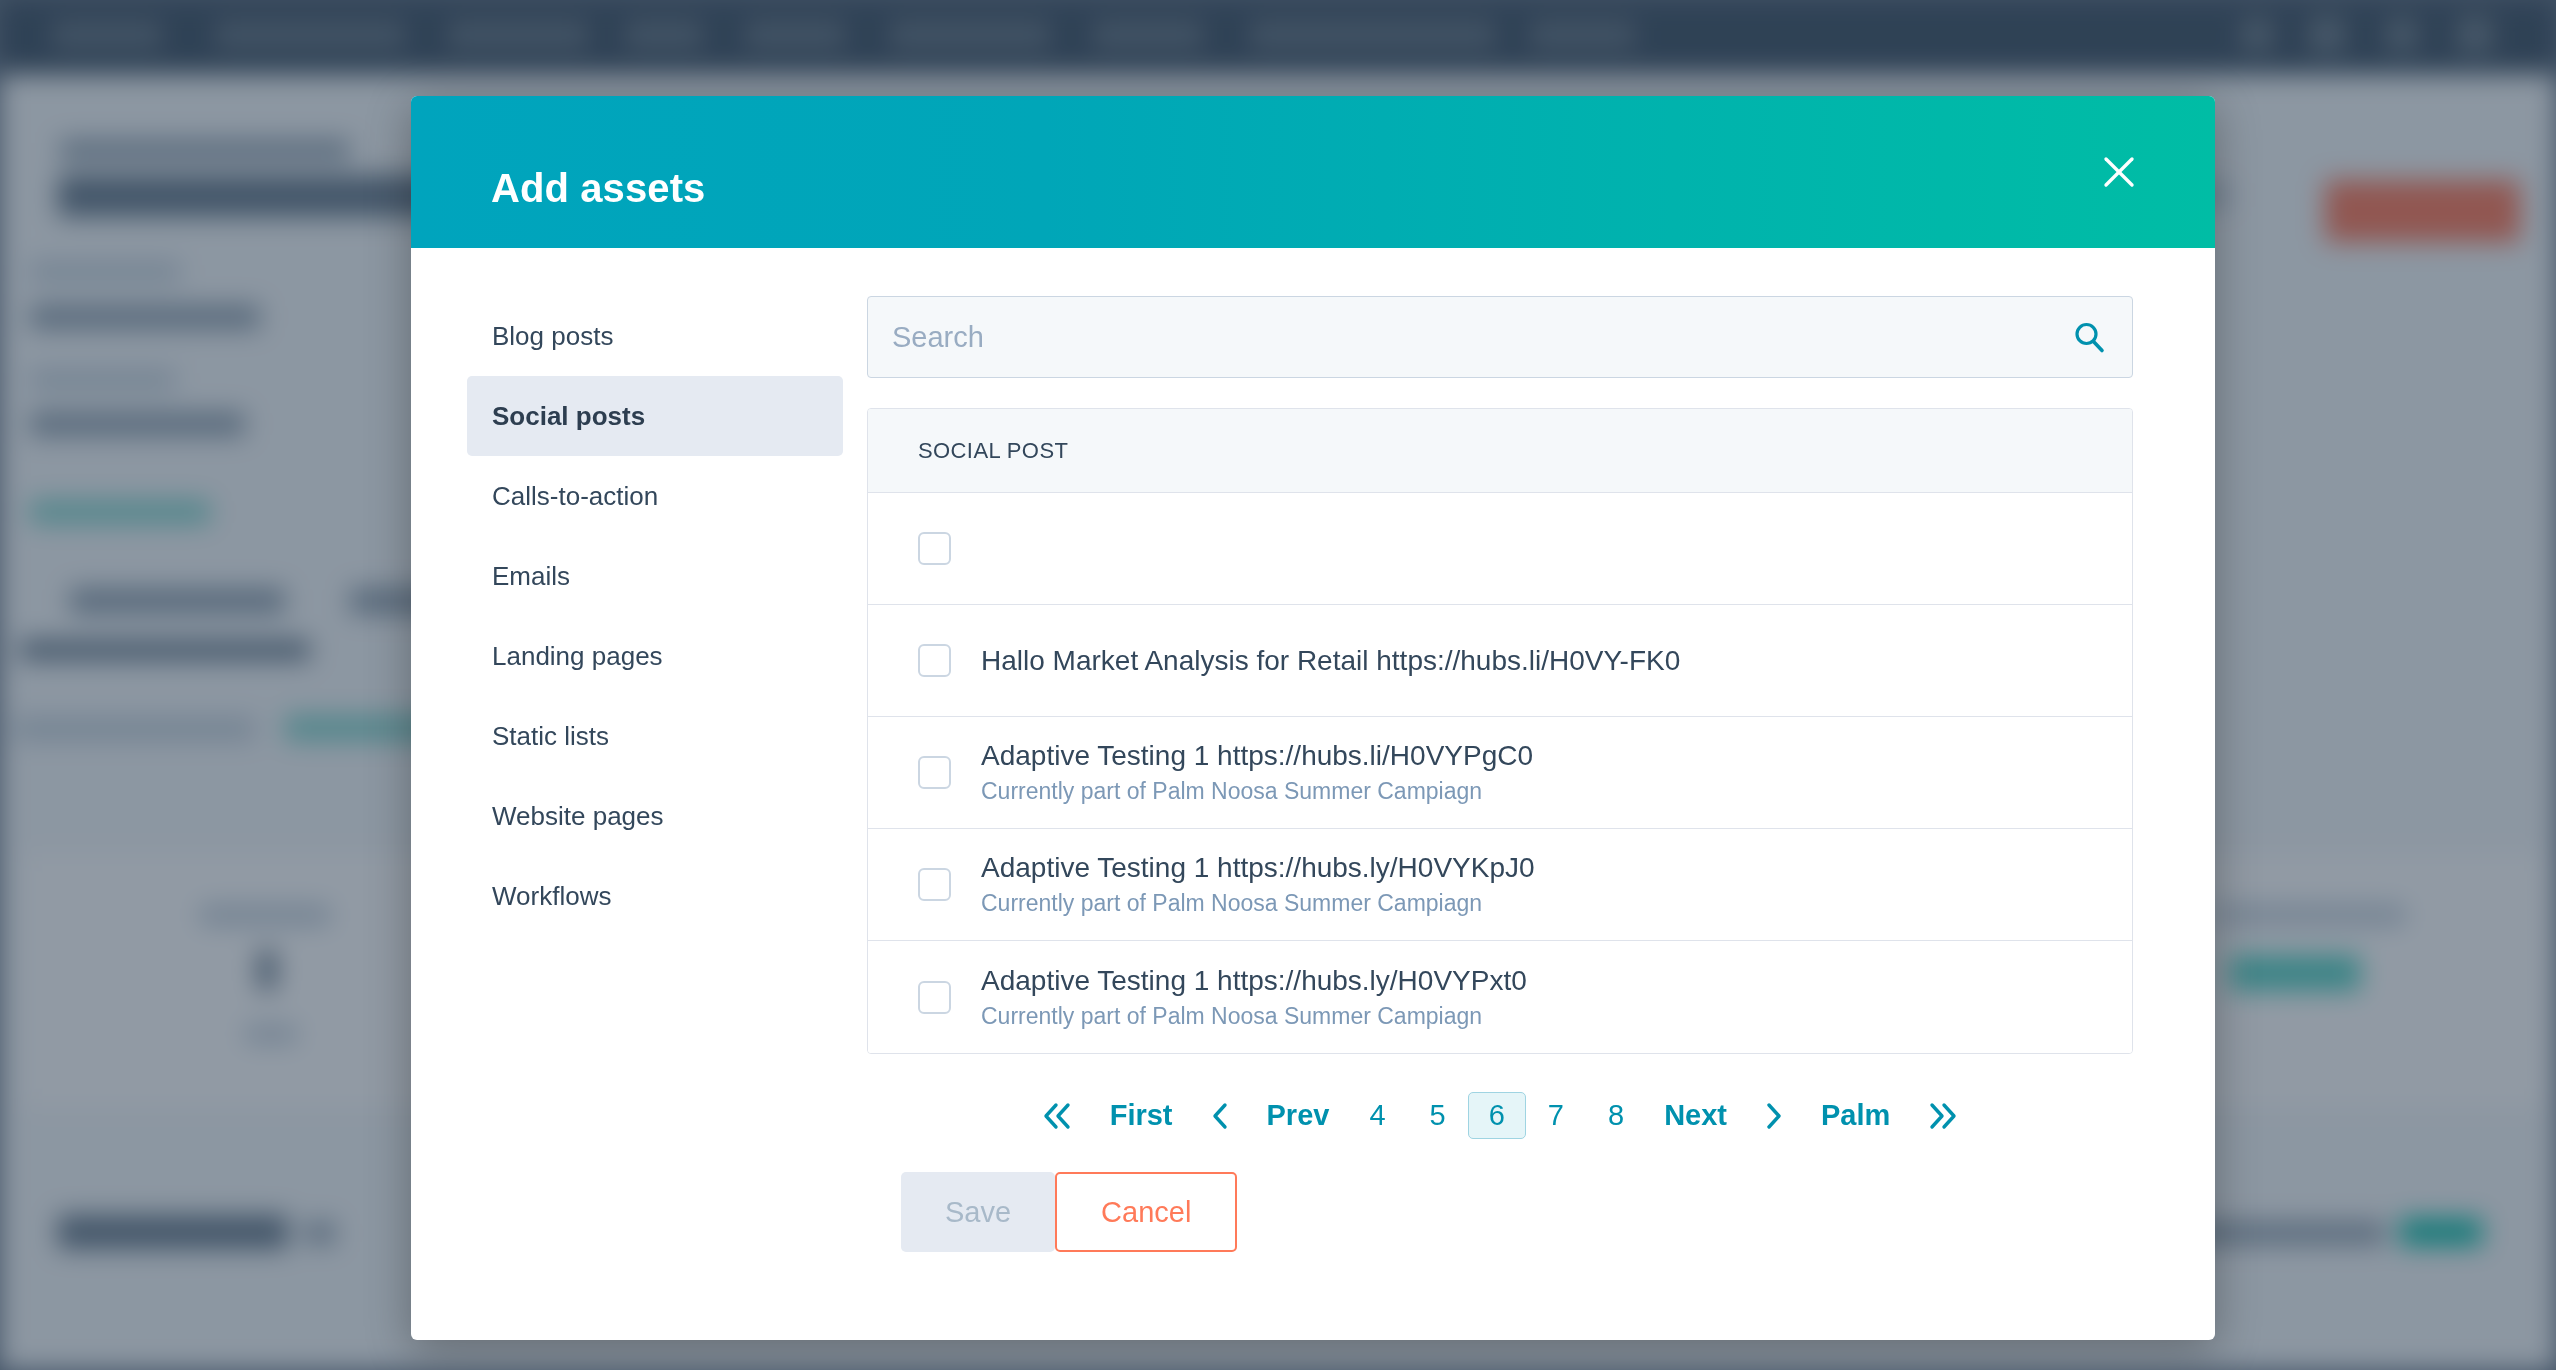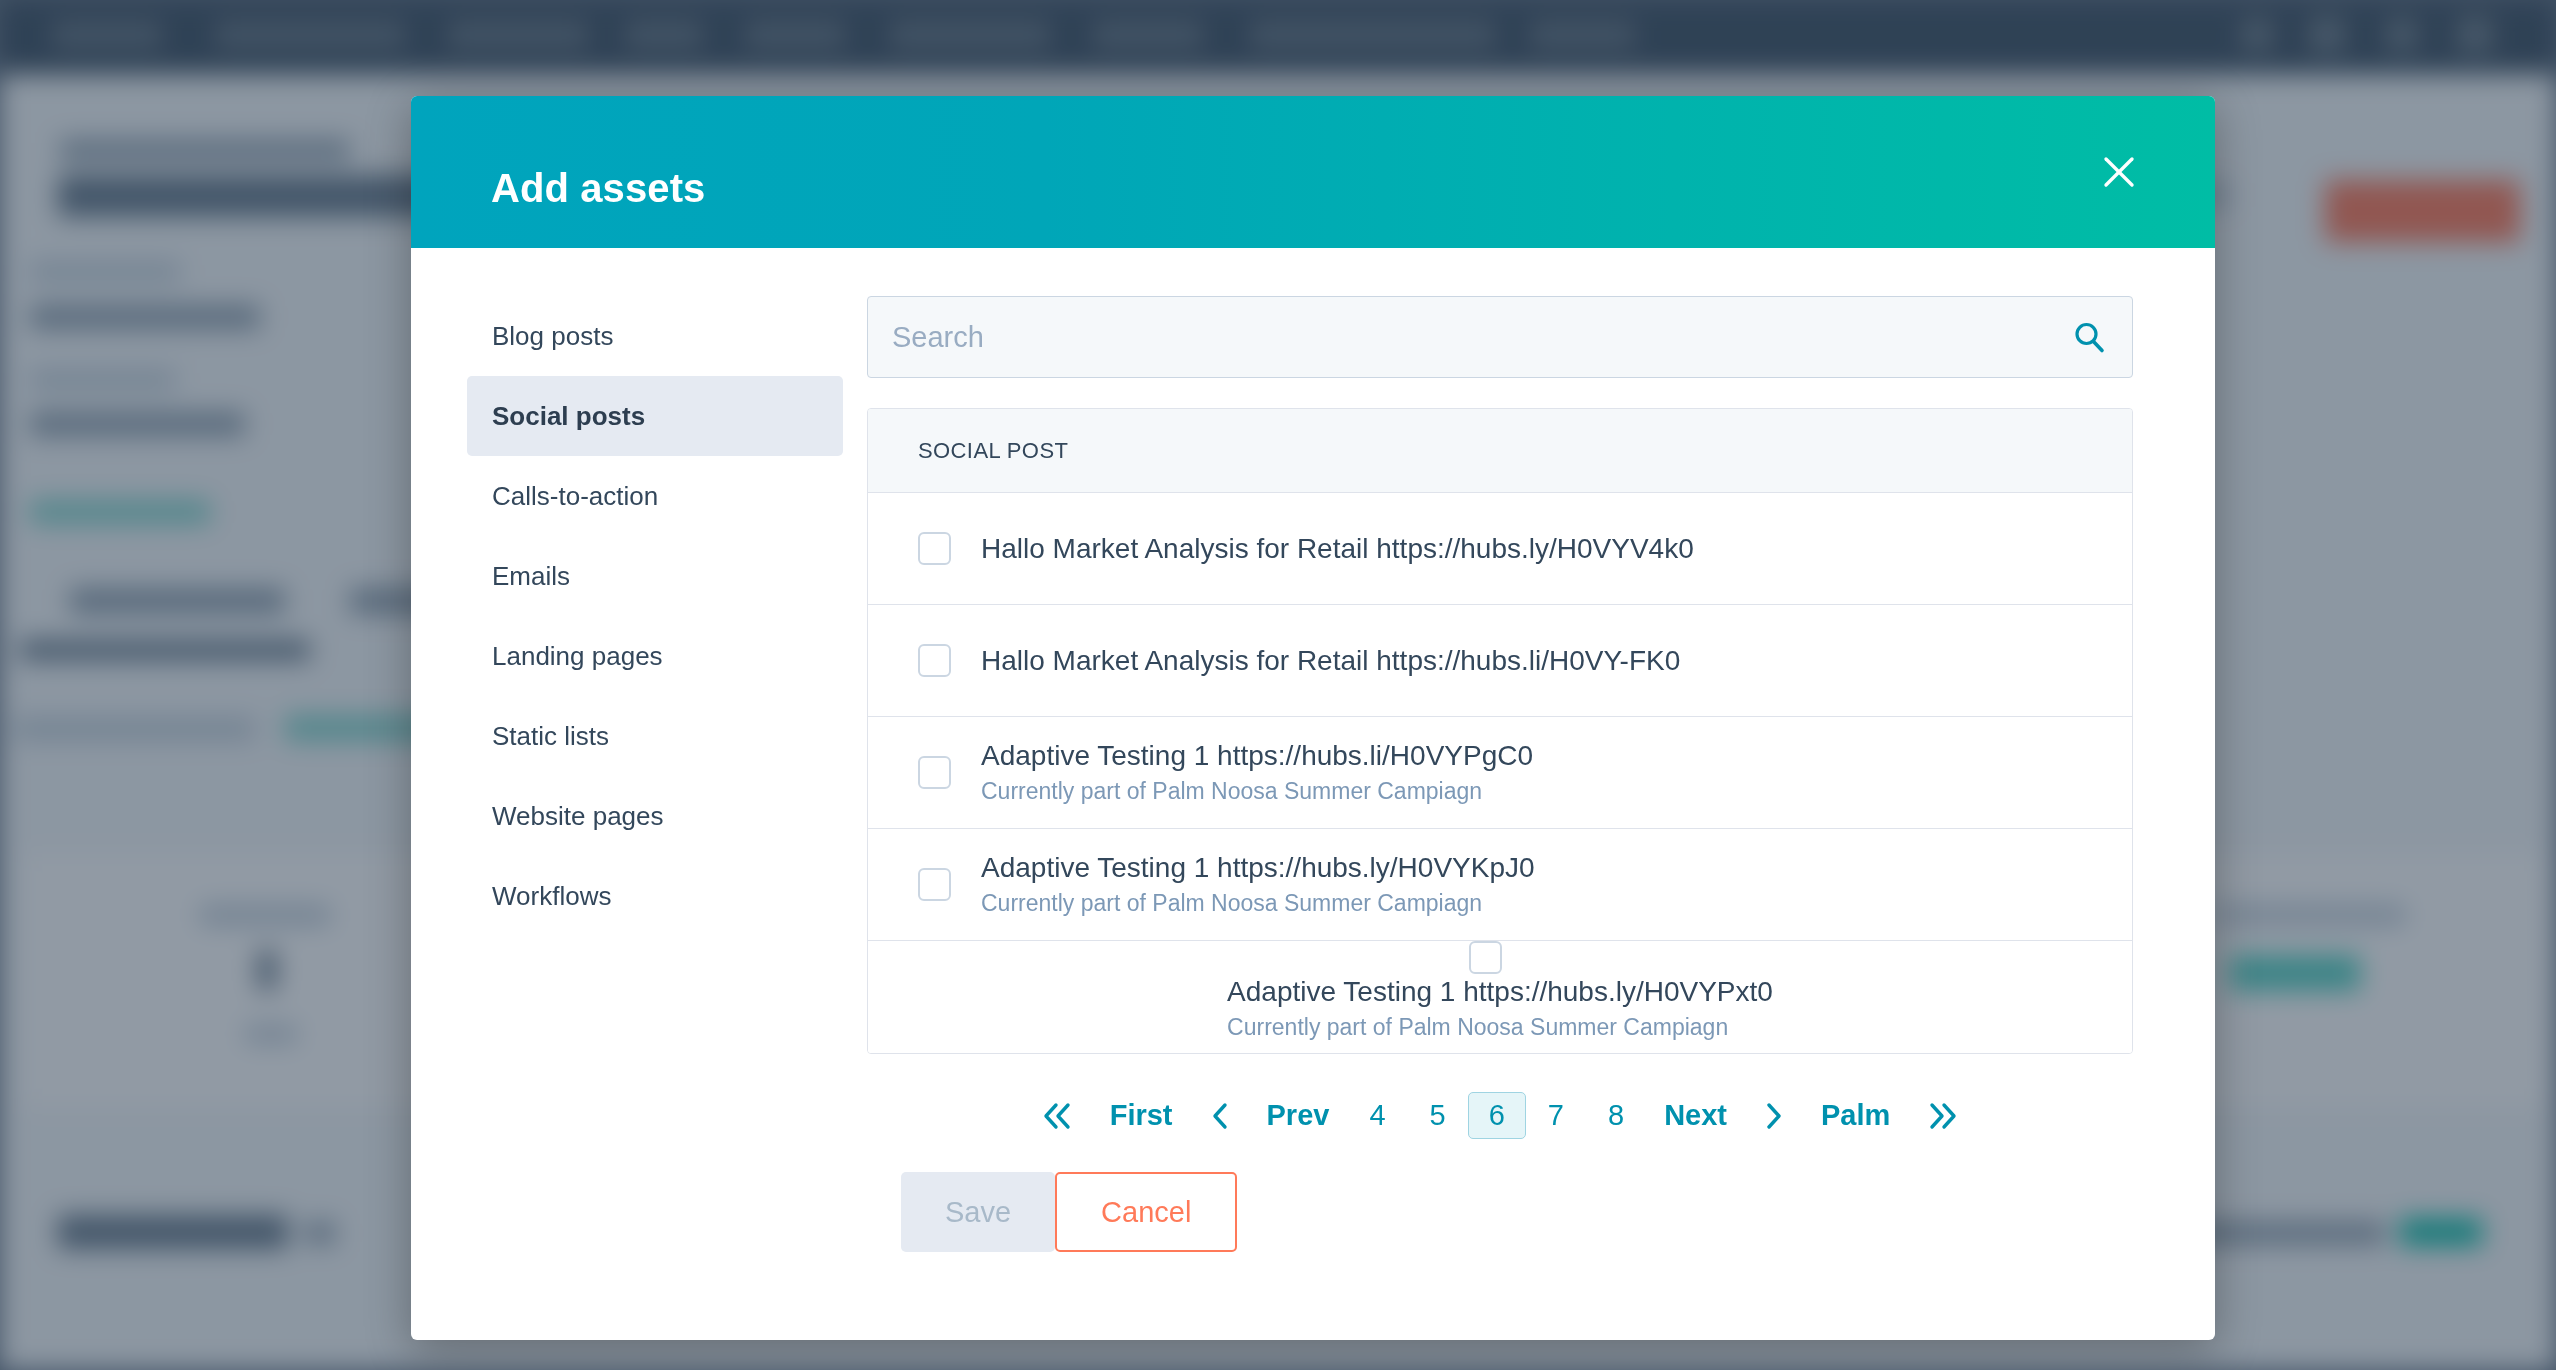--- a/index.html
+++ b/index.html
@@ -167,21 +167,21 @@
     color: #33475b;
     font-weight: 400;
   }
   .row {
     display: flex; align-items: center;
     padding: 0 50px;
     min-height: 112px;
     background: #fff;
     border-bottom: 1px solid #dfe3eb;
   }
-  .row:last-child { border-bottom: none; flex-direction: column; }
+  .row:last-child { border-bottom: none; }
   .row.two-line { min-height: 112px; }
   .chk {
     width: 33px; height: 33px;
     border: 2px solid #cbd6e2;
     border-radius: 6px;
     background: #fff;
     flex-shrink: 0;
     margin-right: 30px;
     cursor: pointer;
   }
@@ -360,23 +360,20 @@
             <line x1="21.5" y1="21.5" x2="30" y2="30.5" stroke="#0091ae" stroke-width="3.6" stroke-linecap="round"></line>
           </svg>
         </span>
       </div>
 
       <div class="table">
         <div class="table-head">SOCIAL POST</div>
 
         <div class="row">
           <span class="chk"></span>
-          <div class="row-text">
-            <div class="row-title">Hallo Market Analysis for Retail https://hubs.ly/H0VYV4k0</div>
-          </div>
         </div>
 
         <div class="row">
           <span class="chk"></span>
           <div class="row-text">
             <div class="row-title">Hallo Market Analysis for Retail https://hubs.li/H0VY-FK0</div>
           </div>
         </div>
 
         <div class="row two-line">

